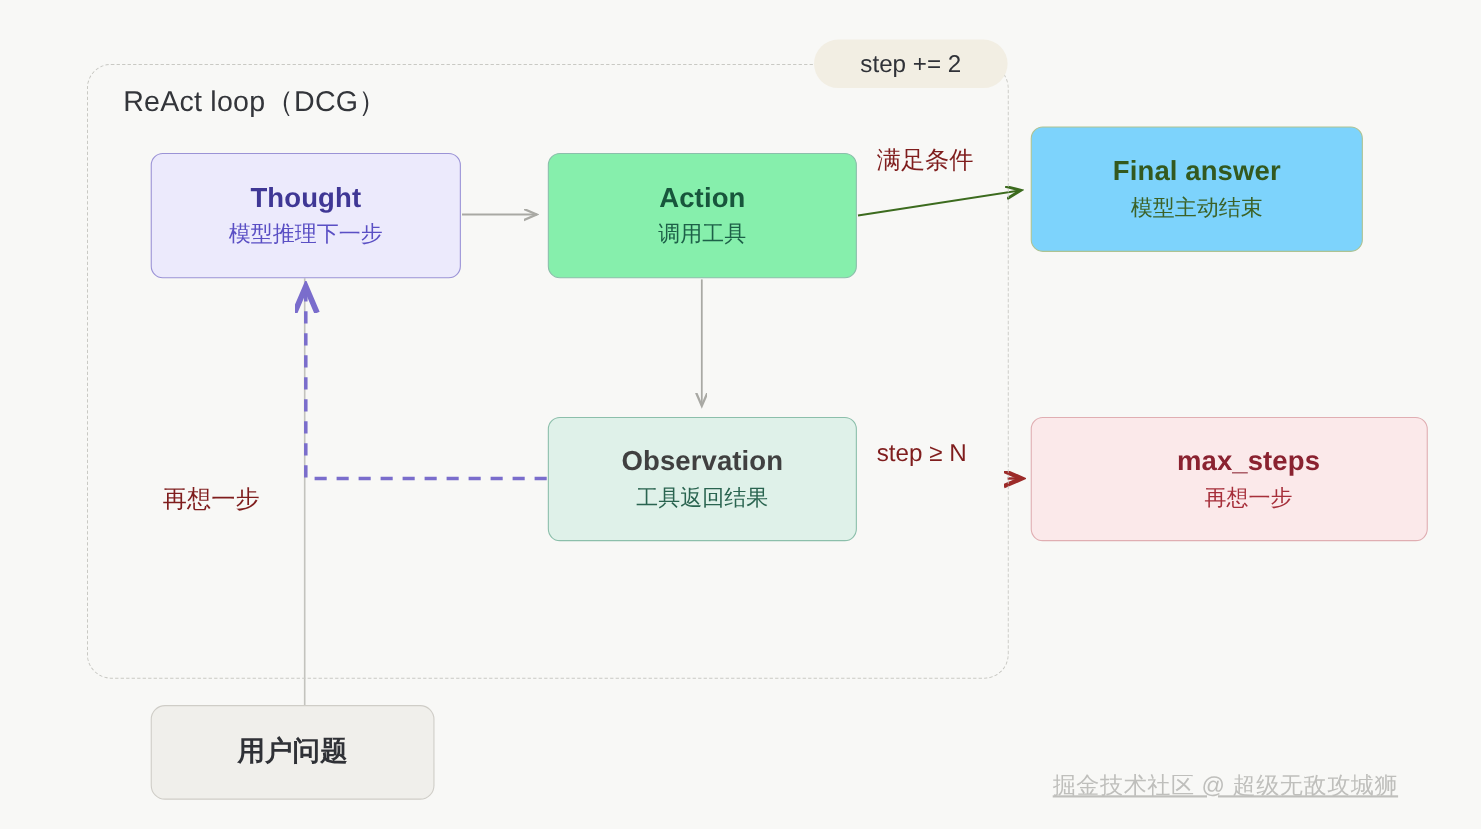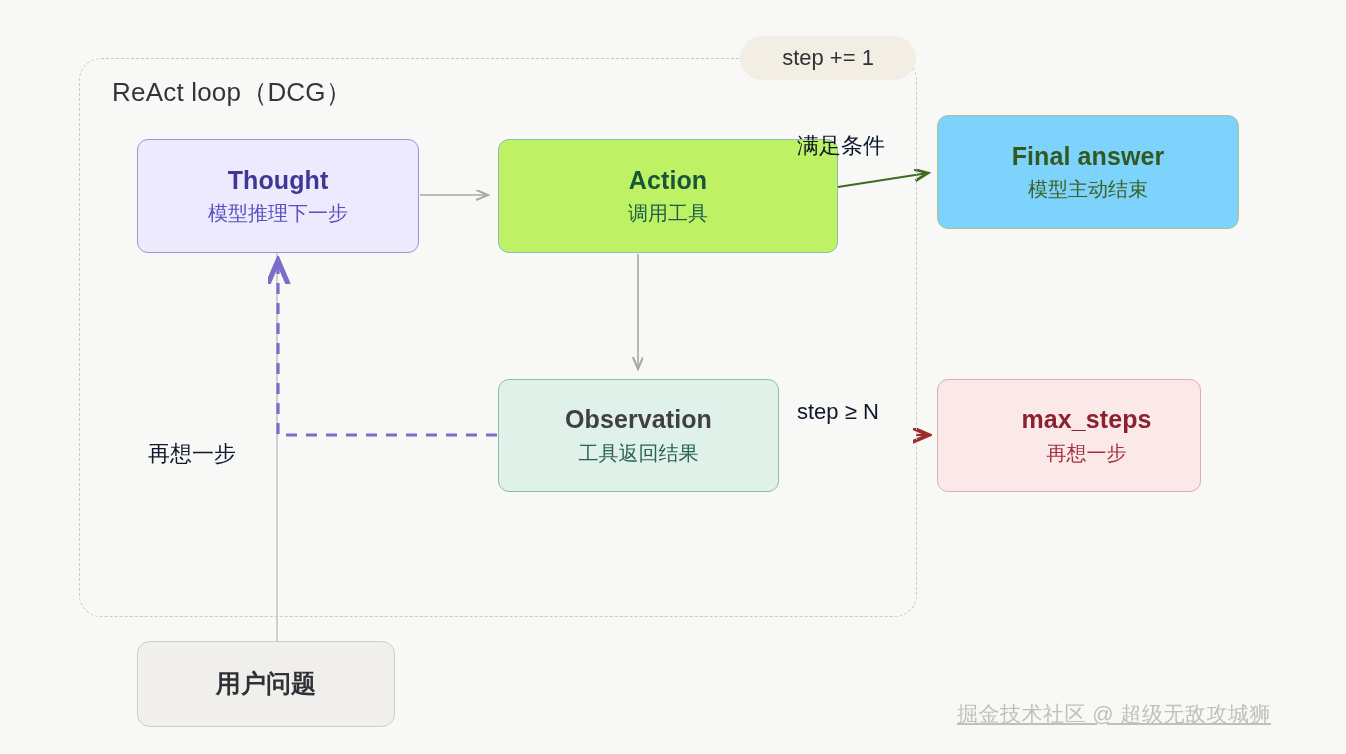--- a/index.html
+++ b/index.html
@@ -81,22 +81,22 @@
     left: 137px; top: 139px;
     width: 282px; height: 114px;
     background: #eceafc;
     border: 1.6px solid #9b93d6;
   }
   .node-thought .title { color: #3f3795; }
   .node-thought .subtitle { color: #5a4fc4; }
 
   .node-action {
     left: 498px; top: 139px;
-    width: 340px; height: 114px;
-    background: #bef264;
+    width: 281px; height: 114px;
+    background: #86efac;
     border: 1.6px solid #8cbfab;
   }
   .node-action .title { color: #18553c; }
   .node-action .subtitle { color: #1d6048; }
 
   .node-final {
     left: 937px; top: 115px;
     width: 302px; height: 114px;
     background: #7dd3fc;
     border: 1.6px solid #aec392;
@@ -108,21 +108,21 @@
     left: 498px; top: 379px;
     width: 281px; height: 113px;
     background: #dff1e9;
     border: 1.6px solid #8cbfab;
   }
   .node-observation .title { color: #404040; }
   .node-observation .subtitle { color: #2a6450; }
 
   .node-maxsteps {
     left: 937px; top: 379px;
-    width: 264px; height: 113px;
+    width: 361px; height: 113px;
     background: #fbe9ea;
     border: 1.6px solid #e0aeb2;
     padding-left: 35px;
   }
   .node-maxsteps .title { color: #8a2230; }
   .node-maxsteps .subtitle { color: #a62f3a; }
 
   .node-userq {
     left: 137px; top: 641px;
     width: 258px; height: 86px;
@@ -132,21 +132,21 @@
   }
   .node-userq .title {
     color: #2f3136;
     font-size: 25px;
     font-weight: bold;
   }
   
   .edge-label {
     position: absolute;
     font-size: 22px;
-    color: #0f172a;
+    color: #7f1d1d;
     white-space: nowrap;
   }
   .label-cond  { left: 797px; top: 131px; }
   .label-stepn { left: 797px; top: 399px; }
   .label-again { left: 148px; top: 403px; margin-top: 36px; }
   
   .watermark {
     position: absolute;
     left: 957px; top: 700px;
     font-size: 21px;
@@ -199,21 +199,21 @@
 
     <g>
       <path d="M497,435 L278,435 L278,262" fill="none" stroke="#7a6dcc" stroke-width="3.2" stroke-dasharray="11 9" stroke-linecap="butt" marker-end="url(#arrow-purple)"></path>
     </g>
   </svg>
 
   <div class="group-box"></div>
   <div class="group-label">ReAct loop（DCG）</div>
 
   <div class="step-badge">
-    <span>step += 1</span>
+    <span>step += 2</span>
   </div>
 
   <div class="node node-thought">
     <div class="title">Thought</div>
     <div class="subtitle">模型推理下一步</div>
   </div>
 
   <div class="node node-action">
     <div class="title">Action</div>
     <div class="subtitle">调用工具</div>

